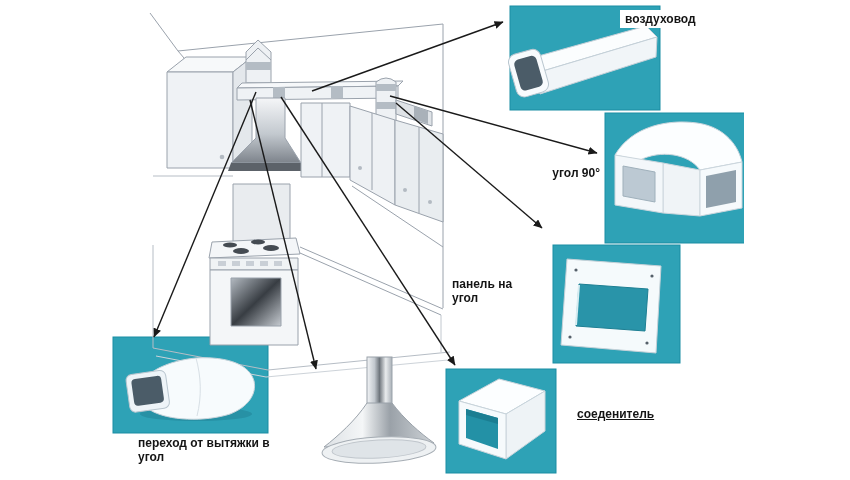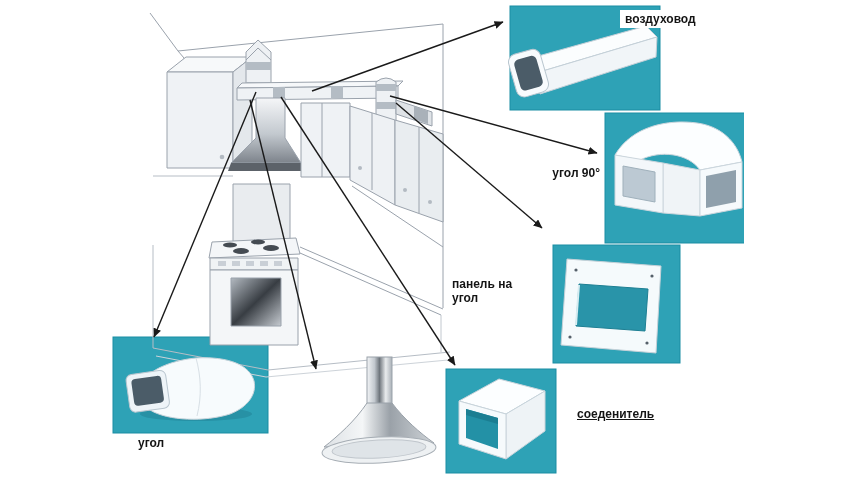--- a/index.html
+++ b/index.html
@@ -206,16 +206,17 @@
   <div class="lbl" style="left:538px;top:166px;width:62px;text-align:right;">угол 90°</div>
 
   <div class="lbl center" style="left:452px;top:277px;width:90px;">
     <div>панель на</div>
     <div>угол</div>
   </div>
 
   <div class="lbl" style="left:577px;top:407px;text-decoration:underline;">соеденитель</div>
 
   <div class="lbl center" style="left:138px;top:436px;width:170px;">
+    <div>переход от вытяжки в</div>
     <div>угол</div>
   </div>
 
 </div>
 
 </body></html>

